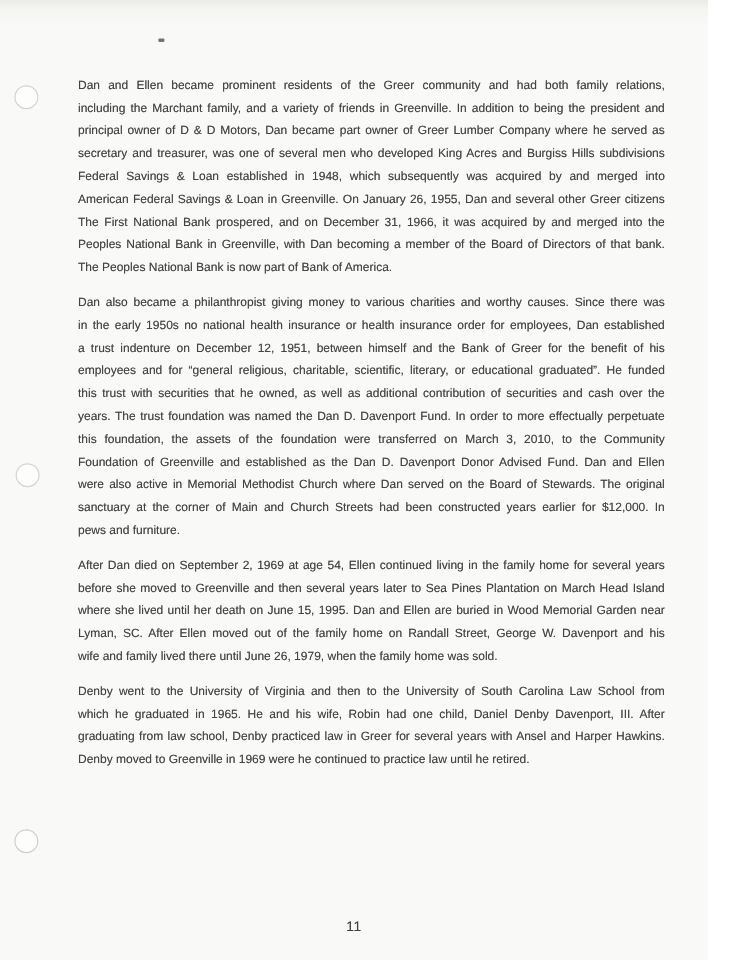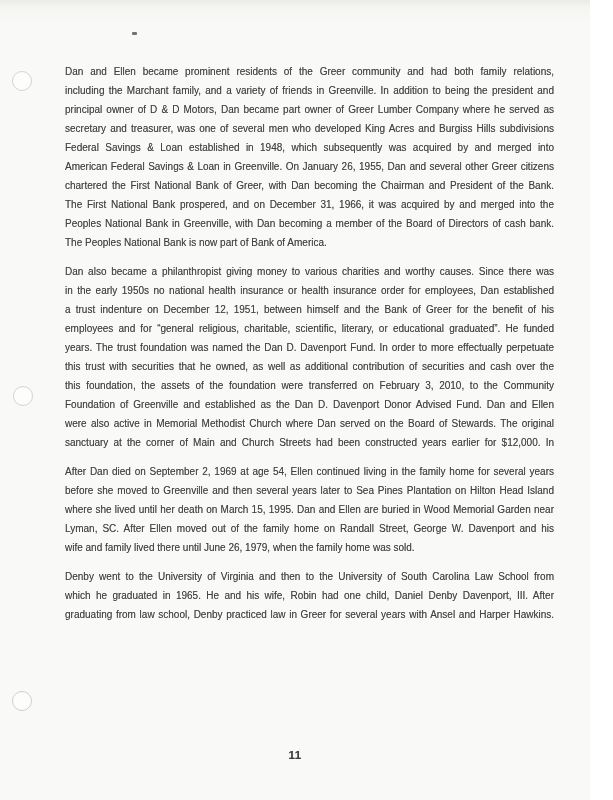--- a/index.html
+++ b/index.html
@@ -68,71 +68,71 @@
     text-align: justify;
     text-align-last: justify;
   }
   .line.last {
     text-align-last: left;
   }
   .pagenum {
     position: absolute;
     left: 0;
     right: 0;
-    top: 749px;
+    top: 767px;
     text-align: center;
     color: #3f3f3d;
     font-size: 11.5px;
     letter-spacing: 0.5px;
     text-shadow: 0 0 0.4px rgba(70,70,68,0.55);
-    font-weight: bold;
   }
 </style>
 </head>
 <body>
 
 <div class="page">
   <div class="hole h1"></div>
   <div class="hole h2"></div>
   <div class="hole h3"></div>
   <div class="speck"></div>
 
   <div class="textblock">
       <p class="para">
         <span class="line">Dan and Ellen became prominent residents of the Greer community and had both family relations,</span>
         <span class="line">including the Marchant family, and a variety of friends in Greenville. In addition to being the president and</span>
         <span class="line">principal owner of D &amp; D Motors, Dan became part owner of Greer Lumber Company where he served as</span>
         <span class="line">secretary and treasurer, was one of several men who developed King Acres and Burgiss Hills subdivisions</span>
         <span class="line">Federal Savings &amp; Loan established in 1948, which subsequently was acquired by and merged into</span>
         <span class="line">American Federal Savings &amp; Loan in Greenville. On January 26, 1955, Dan and several other Greer citizens</span>
-        <span class="line">chartered the First National Bank of Greer, with Dan becoming the Chairman and President of the Bank.</span>
         <span class="line">The First National Bank prospered, and on December 31, 1966, it was acquired by and merged into the</span>
-        <span class="line">Peoples National Bank in Greenville, with Dan becoming a member of the Board of Directors of cash bank.</span>
+        <span class="line">Peoples National Bank in Greenville, with Dan becoming a member of the Board of Directors of that bank.</span>
         <span class="line last">The Peoples National Bank is now part of Bank of America.</span>
       </p>
       <p class="para">
         <span class="line">Dan also became a philanthropist giving money to various charities and worthy causes. Since there was</span>
         <span class="line">in the early 1950s no national health insurance or health insurance order for employees, Dan established</span>
         <span class="line">a trust indenture on December 12, 1951, between himself and the Bank of Greer for the benefit of his</span>
         <span class="line">employees and for “general religious, charitable, scientific, literary, or educational graduated”. He funded</span>
+        <span class="line">this trust with securities that he owned, as well as additional contribution of securities and cash over the</span>
         <span class="line">years. The trust foundation was named the Dan D. Davenport Fund. In order to more effectually perpetuate</span>
-        <span class="line">this trust with securities that he owned, as well as additional contribution of securities and cash over the</span>
-        <span class="line">this foundation, the assets of the foundation were transferred on February 3, 2010, to the Community</span>
+        <span class="line">this foundation, the assets of the foundation were transferred on March 3, 2010, to the Community</span>
         <span class="line">Foundation of Greenville and established as the Dan D. Davenport Donor Advised Fund.  Dan and Ellen</span>
         <span class="line">were also active in Memorial Methodist Church where Dan served on the Board of Stewards. The original</span>
         <span class="line">sanctuary at the corner of Main and Church Streets had been constructed years earlier for $12,000. In</span>
+        <span class="line last">pews and furniture.</span>
       </p>
       <p class="para">
         <span class="line">After Dan died on September 2, 1969 at age 54, Ellen continued living in the family home for several years</span>
-        <span class="line">before she moved to Greenville and then several years later to Sea Pines Plantation on Hilton Head Island</span>
-        <span class="line">where she lived until her death on March 15, 1995. Dan and Ellen are buried in Wood Memorial Garden near</span>
+        <span class="line">before she moved to Greenville and then several years later to Sea Pines Plantation on March Head Island</span>
+        <span class="line">where she lived until her death on June 15, 1995. Dan and Ellen are buried in Wood Memorial Garden near</span>
         <span class="line">Lyman, SC. After Ellen moved out of the family home on Randall Street, George W. Davenport and his</span>
         <span class="line last">wife and family lived there until June 26, 1979, when the family home was sold.</span>
       </p>
       <p class="para">
         <span class="line">Denby went to the University of Virginia and then to the University of South Carolina Law School from</span>
         <span class="line">which he graduated in 1965. He and his wife, Robin had one child, Daniel Denby Davenport, III. After</span>
         <span class="line">graduating from law school, Denby practiced law in Greer for several years with Ansel and Harper Hawkins.</span>
+        <span class="line last">Denby moved to Greenville in 1969 were he continued to practice law until he retired.</span>
       </p>
     </div>
 
   <div class="pagenum">11</div>
 </div>
 
 </body></html>

